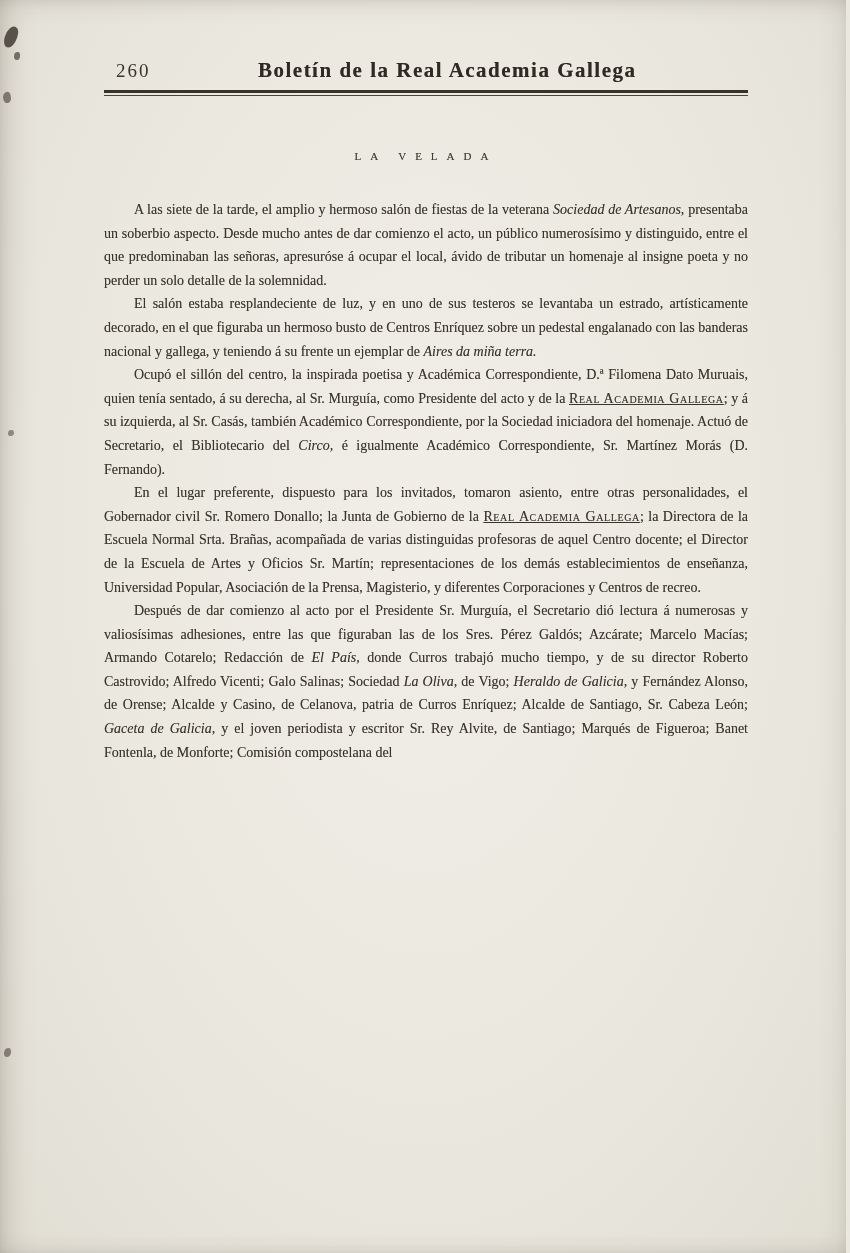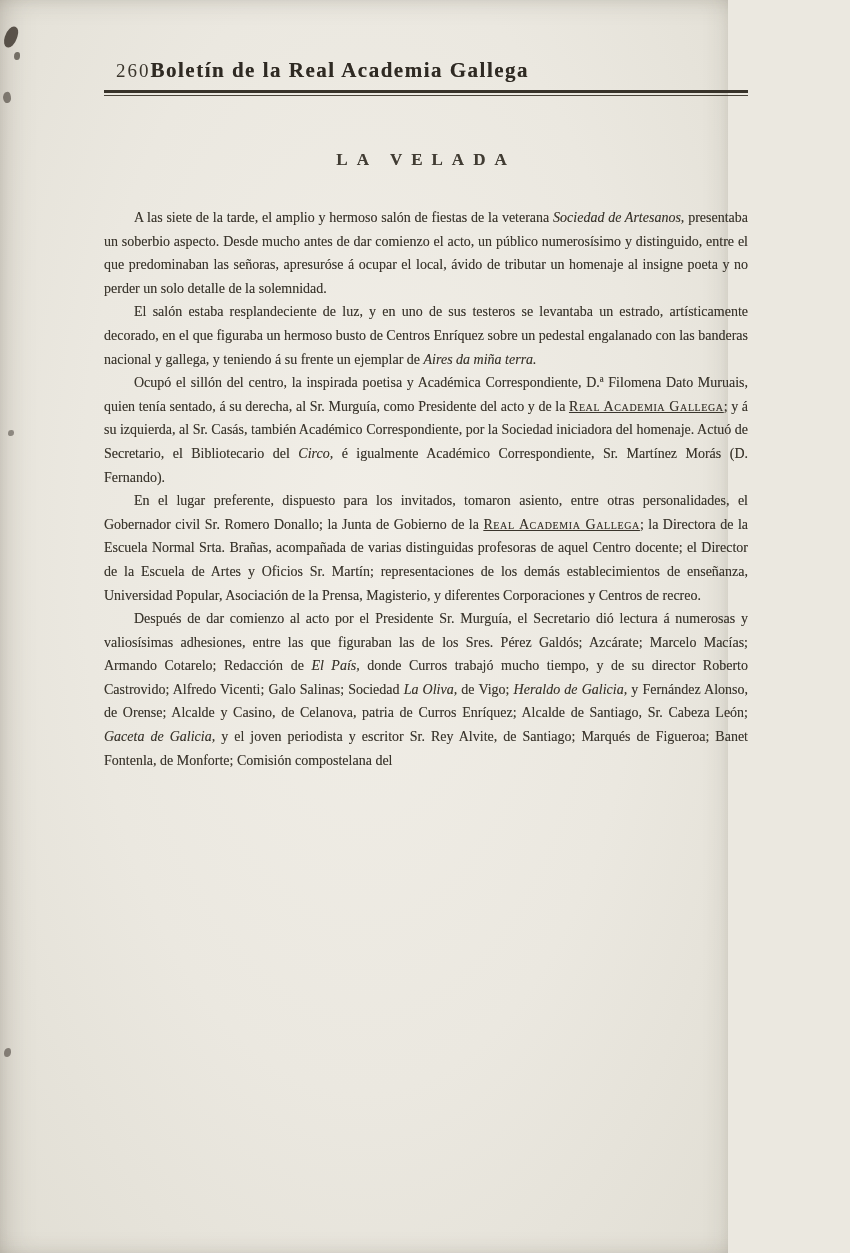--- a/index.html
+++ b/index.html
@@ -4,21 +4,21 @@
 <style>
   html, body { margin: 0; padding: 0; }
   body {
     width: 850px; height: 1253px;
     font-family: "Liberation Serif", "DejaVu Serif", serif;
     background: #ebe8e0;
     overflow: hidden;
   }
   .page {
     position: relative;
-    width: 728px; height: 1253px;
+    width: 846px; height: 1253px;
     background: radial-gradient(ellipse at 50% 42%, #f1eee7 0%, #ebe8e0 55%, #e1ded4 100%);
     box-shadow: inset 22px 0 34px -24px rgba(80,70,55,0.35),
                 inset -18px 0 30px -24px rgba(80,70,55,0.25),
                 inset 0 18px 30px -24px rgba(80,70,55,0.25),
                 inset 0 -18px 30px -26px rgba(80,70,55,0.2);
     color: #39342c;
   }
   .content {
     position: absolute;
     left: 104px; top: 0;
@@ -31,38 +31,38 @@
     padding: 0 4px;
   }
   .page-number {
     font-size: 19px;
     letter-spacing: 2px;
     margin-left: 8px;
     color: #3a352c;
   }
   .journal-title {
     flex: 1;
-    text-align: left;
+    text-align: center;
     font-size: 21px;
     font-weight: bold;
     letter-spacing: 1.5px;
     color: #2f2a23;
     text-shadow: 0 0 0.6px rgba(47,42,35,0.55);
   }
   .header-rule {
     margin-top: 7px;
     height: 2px;
     border-top: 3px solid #38332a;
     border-bottom: 1px solid #4a443a;
   }
   .section-title {
     margin: 54px 0 2px 0;
     text-align: center;
-    font-size: 17px;
-    font-weight: bold;
+    font-size: 11px;
+    font-weight: normal;
     letter-spacing: 9px;
     color: #413c33;
     text-shadow: 0 0 0.5px rgba(65,60,51,0.5);
   }
   .body-text {
     margin-top: 36px;
     text-align: justify;
     font-size: 14px;
     line-height: 23.6px;
     color: #3a352c;

